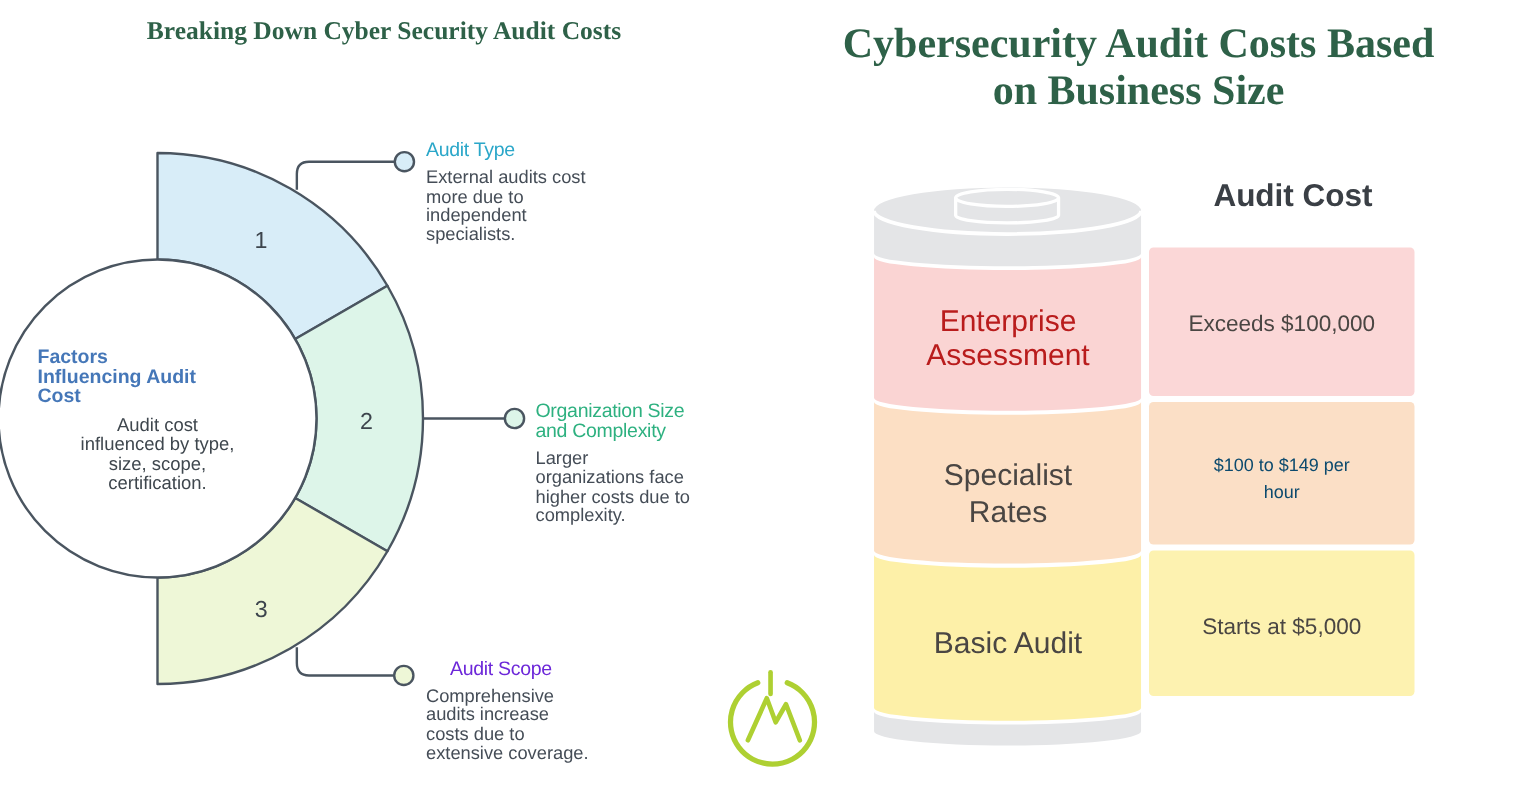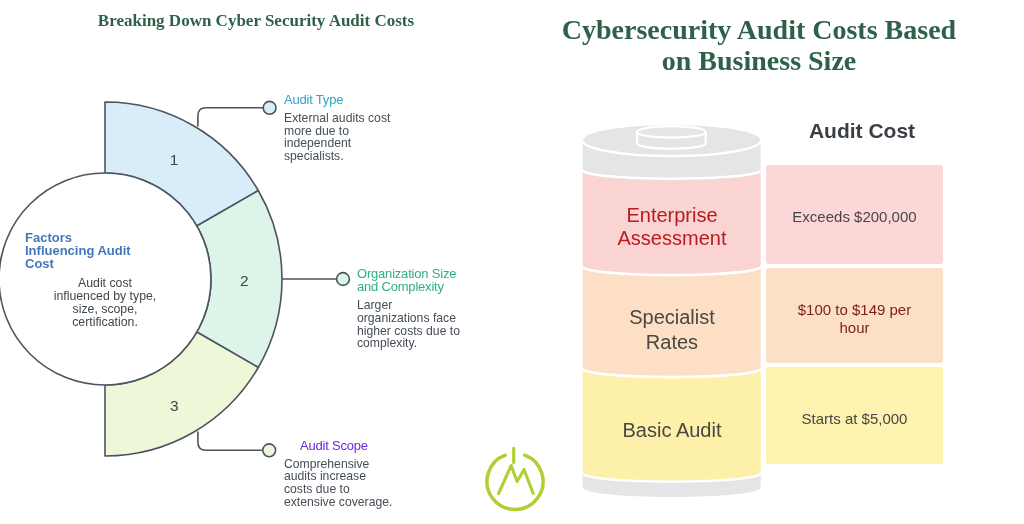--- a/index.html
+++ b/index.html
@@ -67,22 +67,22 @@
 
     <path d="M582.7,474.5 A89,8.5 0 0 0 760.7,474.5 L760.7,487.5 A89,9.5 0 0 1 582.7,487.5 Z" fill="#e4e5e7"></path>
   </g>
 </svg>
 
 <div class="abs" style="left:766px;top:165px;width:177px;height:98.5px;background:#fbd7d7;border-radius:3px"></div>
 <div class="abs" style="left:766px;top:267.5px;width:177px;height:95px;background:#fbdfc6;border-radius:3px"></div>
 <div class="abs" style="left:766px;top:367px;width:177px;height:97px;background:#fdf2b0;border-radius:3px"></div>
 
 <div class="ctr" style="left:862px;top:131px;font-size:21px;font-weight:bold;color:#3a3f45">Audit Cost</div>
-<div class="ctr" style="left:854.5px;top:216px;font-size:15px;color:#4a4643">Exceeds $200,000</div>
-<div class="ctr" style="left:854.5px;top:319px;font-size:15px;line-height:18px;color:#7f1d1d">$100 to $149 per<br>hour</div>
+<div class="ctr" style="left:854.5px;top:216px;font-size:15px;color:#4a4643">Exceeds $100,000</div>
+<div class="ctr" style="left:854.5px;top:319px;font-size:12px;line-height:18px;color:#0c4a6e">$100 to $149 per<br>hour</div>
 <div class="ctr" style="left:854.5px;top:418px;font-size:15px;color:#4a4643">Starts at $5,000</div>
 
 <div class="ctr" style="left:672px;top:226.3px;font-size:20px;line-height:22.5px;color:#b91c1c">Enterprise<br>Assessment</div>
 <div class="ctr" style="left:672px;top:329.5px;font-size:20px;line-height:25px;color:#4a4643">Specialist<br>Rates</div>
 <div class="ctr" style="left:672px;top:430px;font-size:20px;color:#4a4643">Basic Audit</div>
 
 <svg class="abs" style="left:480px;top:440px" width="72" height="76" viewBox="0 0 72 76">
   <g transform="translate(-480,-440)" fill="none" stroke="#aed032" stroke-width="3.5" stroke-linecap="round" stroke-linejoin="round">
     <path d="M505.2,455.2 A28,28 0 1 0 524.8,455.2"></path>
     <path d="M513.7,448.2 L513.7,462.6" stroke-width="3.1"></path>

